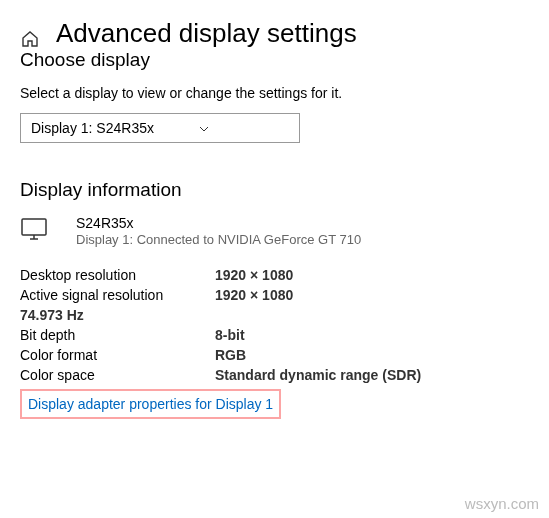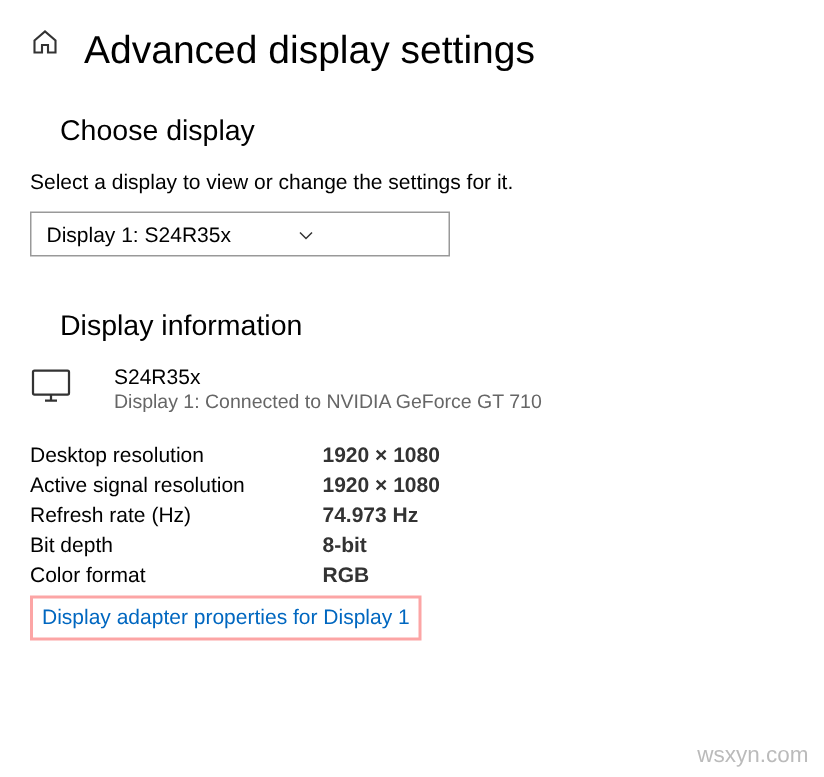--- a/index.html
+++ b/index.html
@@ -11,42 +11,40 @@
     body {
       background: #ffffff;
       width: 549px;
       height: 518px;
       padding: 18px 20px;
       position: relative;
       color: #000;
     }
     .header {
       display: flex;
-      align-items: flex-start;
+      align-items: flex-end;
       gap: 16px;
-      margin-bottom: 28px;
     }
     .home-icon {
       width: 20px;
       height: 20px;
       display: flex;
       align-items: center;
       justify-content: center;
     }
     .page-title {
       font-size: 26px;
       font-weight: 400;
       color: #000;
     }
     .section-heading {
       font-size: 19px;
       font-weight: 400;
       color: #000;
       margin-bottom: 14px;
-      margin-left: 20px;
     }
     .instruction {
       font-size: 14px;
       color: #000;
       margin-bottom: 12px;
     }
     .dropdown {
       width: 280px;
       border: 1px solid #999;
       background: #fff;
@@ -164,30 +162,33 @@
 <div class="info-table">
   <div class="info-row">
     <span class="info-label">Desktop resolution</span>
     <span class="info-value">1920 × 1080</span>
   </div>
   <div class="info-row">
     <span class="info-label">Active signal resolution</span>
     <span class="info-value">1920 × 1080</span>
   </div>
   <div class="info-row">
-    <span class="info-label">Refresh rate (Hz)</span>
     <span class="info-value">74.973 Hz</span>
   </div>
   <div class="info-row">
     <span class="info-label">Bit depth</span>
     <span class="info-value">8-bit</span>
   </div>
   <div class="info-row">
     <span class="info-label">Color format</span>
     <span class="info-value">RGB</span>
+  </div>
+  <div class="info-row">
+    <span class="info-label">Color space</span>
+    <span class="info-value">Standard dynamic range (SDR)</span>
   </div>
 </div>
 
 <div class="link-container">
   <span class="link">Display adapter properties for Display 1</span>
 </div>
 
 <div class="watermark">wsxyn.com</div>
 
 

